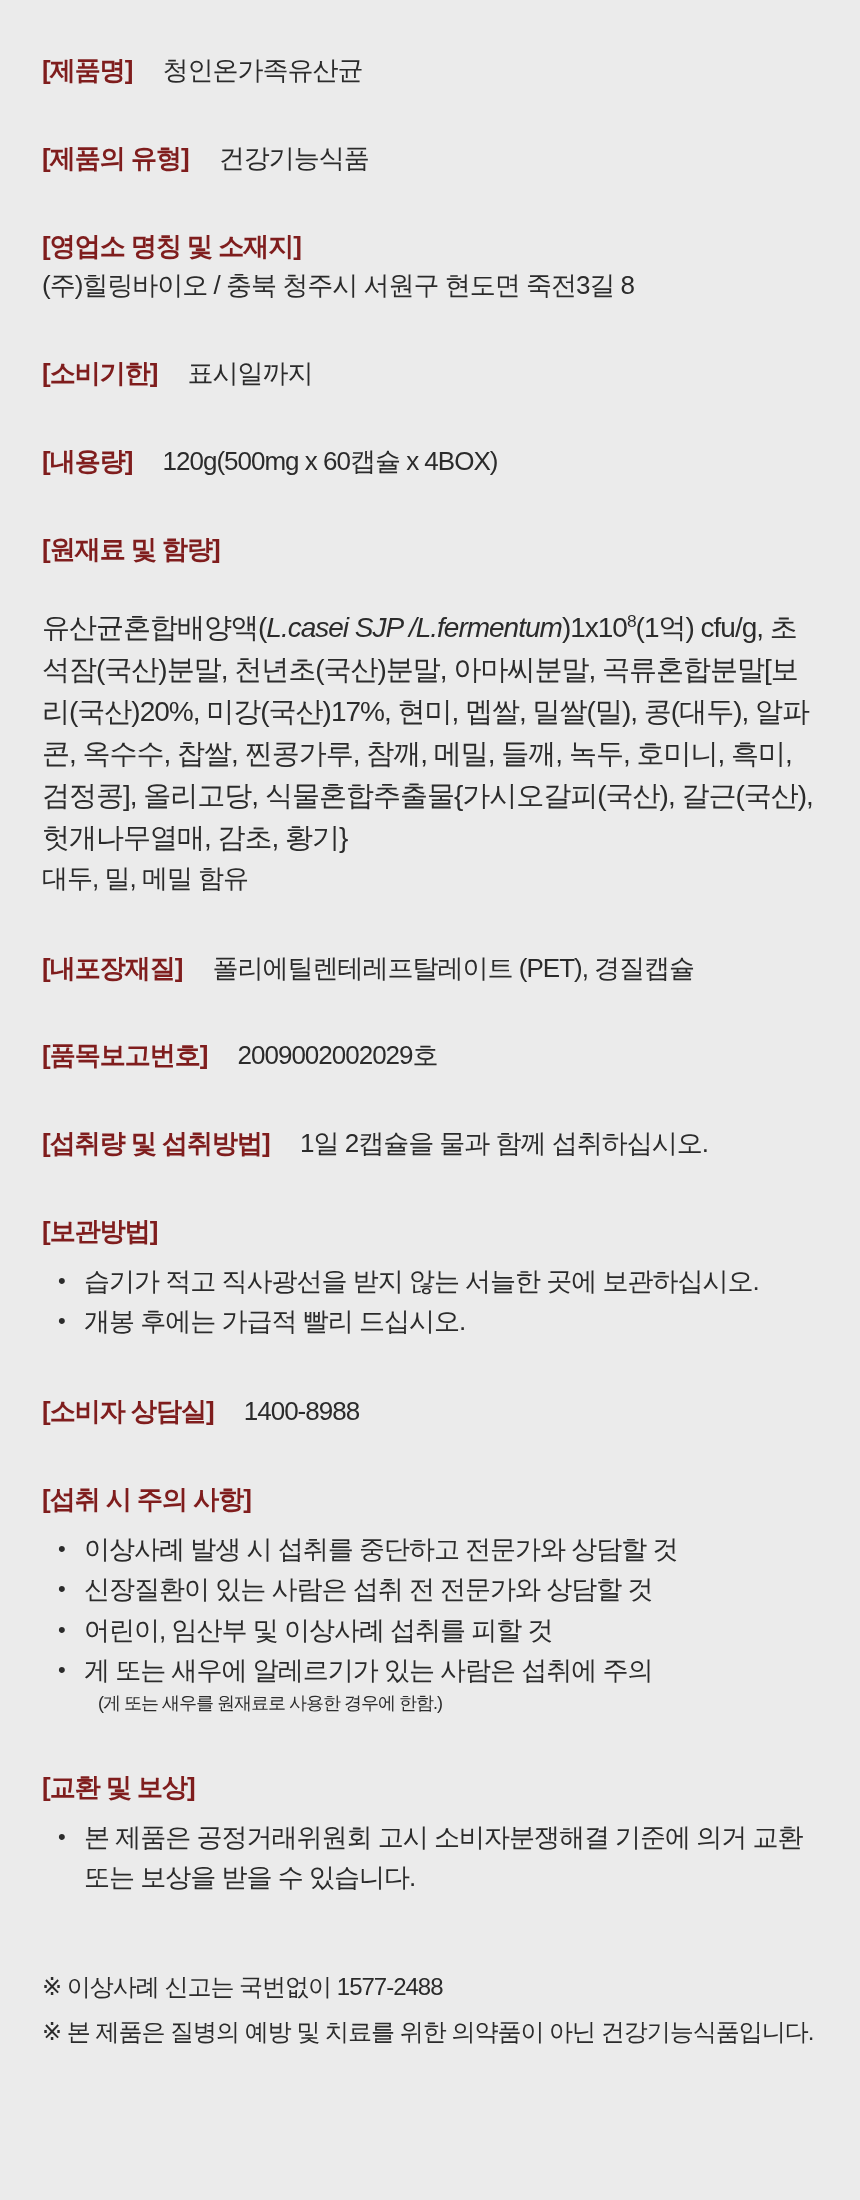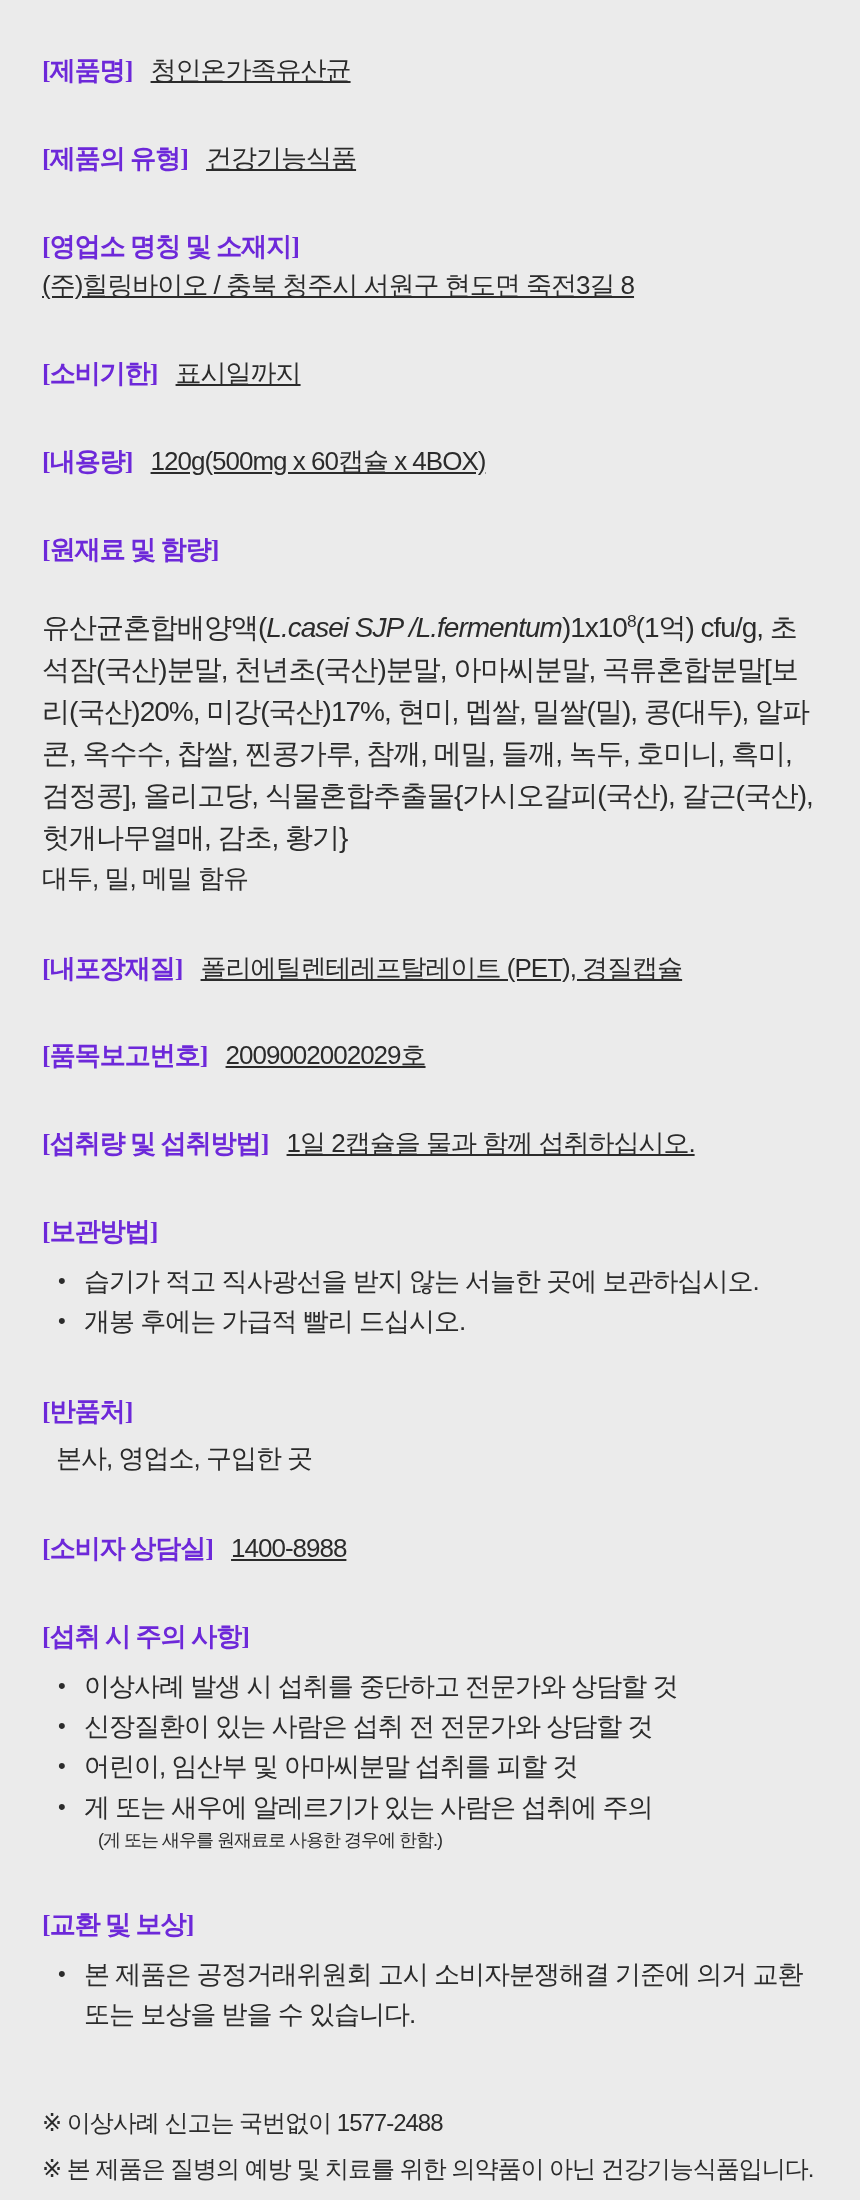--- a/index.html
+++ b/index.html
@@ -14,25 +14,24 @@
     padding: 54px 40px 60px 42px;
     letter-spacing: -1px;
   }
   .section { margin-bottom: 54px; }
   .line {
     font-size: 26px;
     line-height: 1.3;
   }
   .label {
     font-weight: 700;
-    color: #6d28d9;
-    margin-right: 12px;
-    font-family: Liberation Serif, serif;
+    color: #7f1d1d;
+    margin-right: 24px;
   }
-  .value { font-weight: 400; text-decoration: underline; }
+  .value { font-weight: 400; }
   .label-own-line { display: block; margin-bottom: 6px; }
   .para {
     font-size: 28px;
     line-height: 1.5;
     margin-top: 40px;
   }
   .para .italic { font-style: italic; }
   .para sup {
     font-size: 0.62em;
     vertical-align: super;
@@ -150,42 +149,36 @@
   <div class="section">
     <div class="line">
       <span class="label">[보관방법]</span>
     </div>
     <ul class="bullets">
       <li>습기가 적고 직사광선을 받지 않는 서늘한 곳에 보관하십시오.</li>
       <li>개봉 후에는 가급적 빨리 드십시오.</li>
     </ul>
   </div>
 
-  <div class="section">
-    <div class="line">
-      <span class="label">[반품처]</span>
-    </div>
-    <div class="indent-line">본사, 영업소, 구입한 곳</div>
-  </div>
 
   <div class="section">
     <div class="line">
       <span class="label">[소비자 상담실]</span>
       <span class="value">1400-8988</span>
     </div>
   </div>
 
   <div class="section">
     <div class="line">
       <span class="label">[섭취 시 주의 사항]</span>
     </div>
     <ul class="bullets">
       <li>이상사례 발생 시 섭취를 중단하고 전문가와 상담할 것</li>
       <li>신장질환이 있는 사람은 섭취 전 전문가와 상담할 것</li>
-      <li>어린이, 임산부 및 아마씨분말 섭취를 피할 것</li>
+      <li>어린이, 임산부 및 이상사례 섭취를 피할 것</li>
       <li>
         <span>게 또는 새우에 알레르기가 있는 사람은 섭취에 주의</span>
         <div class="continuation">(게 또는 새우를 원재료로 사용한 경우에 한함.)</div>
       </li>
     </ul>
   </div>
 
   <div class="section">
     <div class="line">
       <span class="label">[교환 및 보상]</span>

